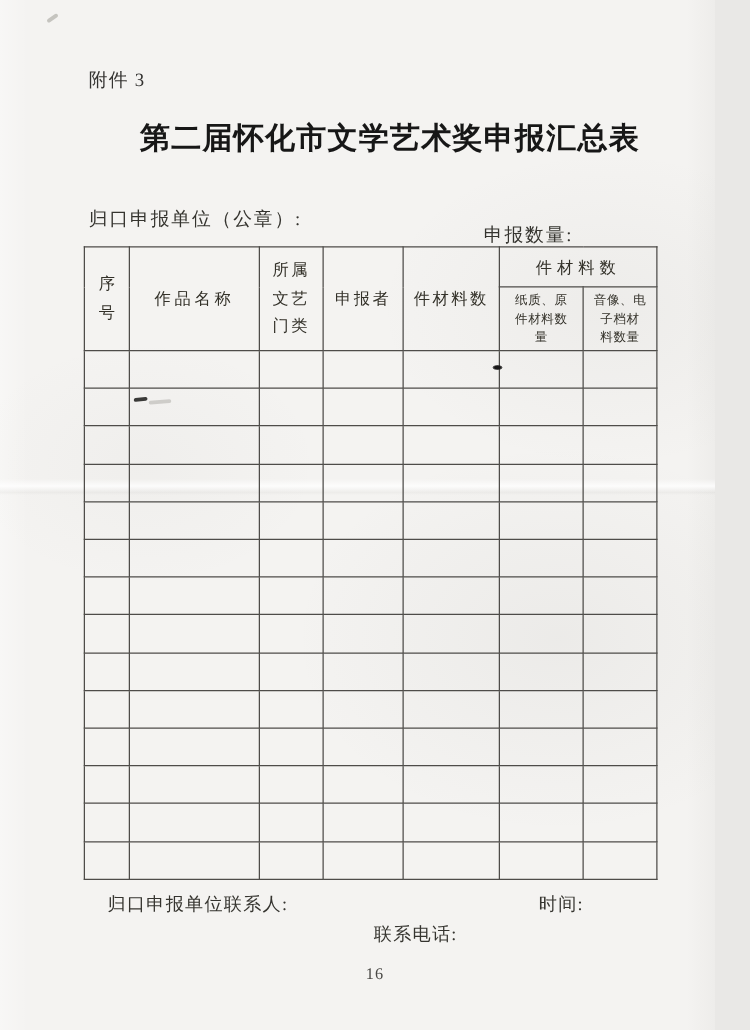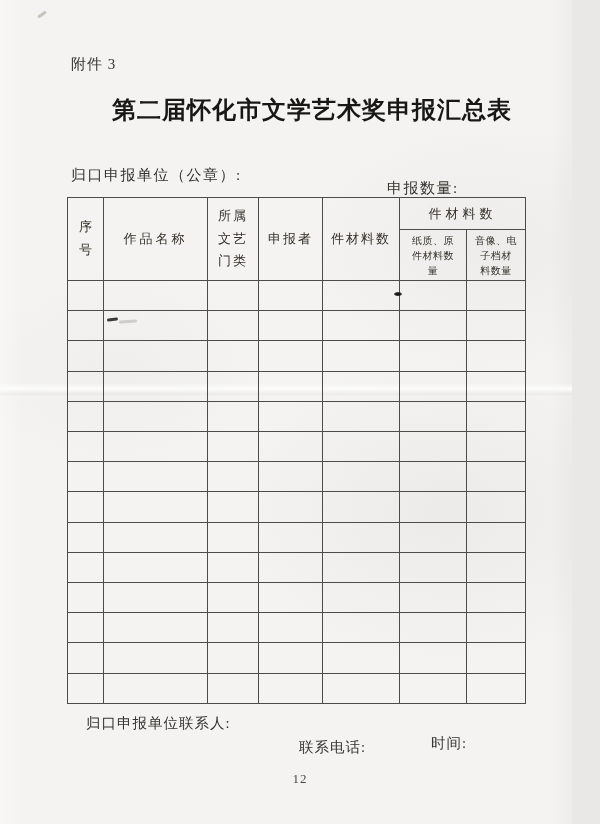--- a/index.html
+++ b/index.html
@@ -69,21 +69,21 @@
   .th-seq{line-height:1.75;font-size:13px;letter-spacing:0;}
   .th-work{letter-spacing:3px;}
   .th-cat{line-height:1.75;letter-spacing:2px;}
   .th-app{letter-spacing:2px;}
   .th-phone{letter-spacing:2px;}
   .th-material{letter-spacing:4px;}
   .th-sub{font-size:10px;line-height:1.5;letter-spacing:0.5px;padding:2px 3px;}
   .footer-row{position:absolute;left:0;top:714px;width:600px;font-size:14.5px;color:#35342f;}
   .f-contact{position:absolute;left:86px;letter-spacing:1px;}
   .f-phone{position:absolute;left:299px;letter-spacing:1px;margin-top:24px;}
-  .f-time{position:absolute;left:431px;letter-spacing:1px;margin-top:20px;}
+  .f-time{position:absolute;left:431px;letter-spacing:1px;}
   .page-number{
     position:absolute;left:0;top:771px;width:600px;
     text-align:center;font-size:13px;color:#4a4946;letter-spacing:1px;
   }
   
   .speck{
     position:absolute;left:394px;top:292px;width:8px;height:4px;
     background:radial-gradient(ellipse at center,#181818 40%,rgba(24,24,24,0.6) 70%,transparent 75%);
     border-radius:50%;
   }
@@ -281,14 +281,14 @@
   <div class="speck"></div>
   <div class="pen-mark"></div>
   <div class="pen-smear"></div>
 
   <div class="footer-row">
     <span class="f-contact">归口申报单位联系人:</span>
     <span class="f-phone">联系电话:</span>
     <span class="f-time">时间:</span>
   </div>
 
-  <div class="page-number">12</div>
+  <div class="page-number">16</div>
 </div>
 
 </body></html>

